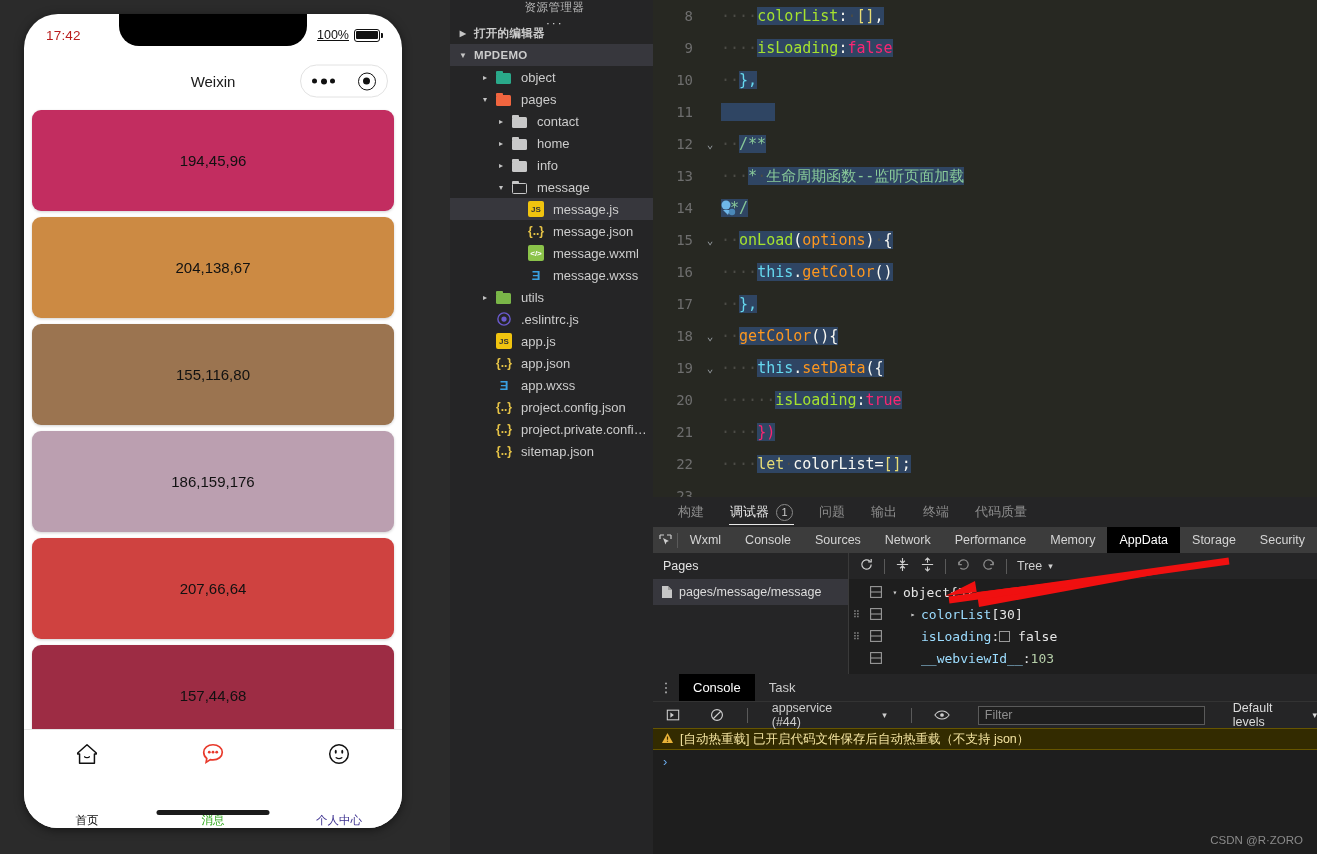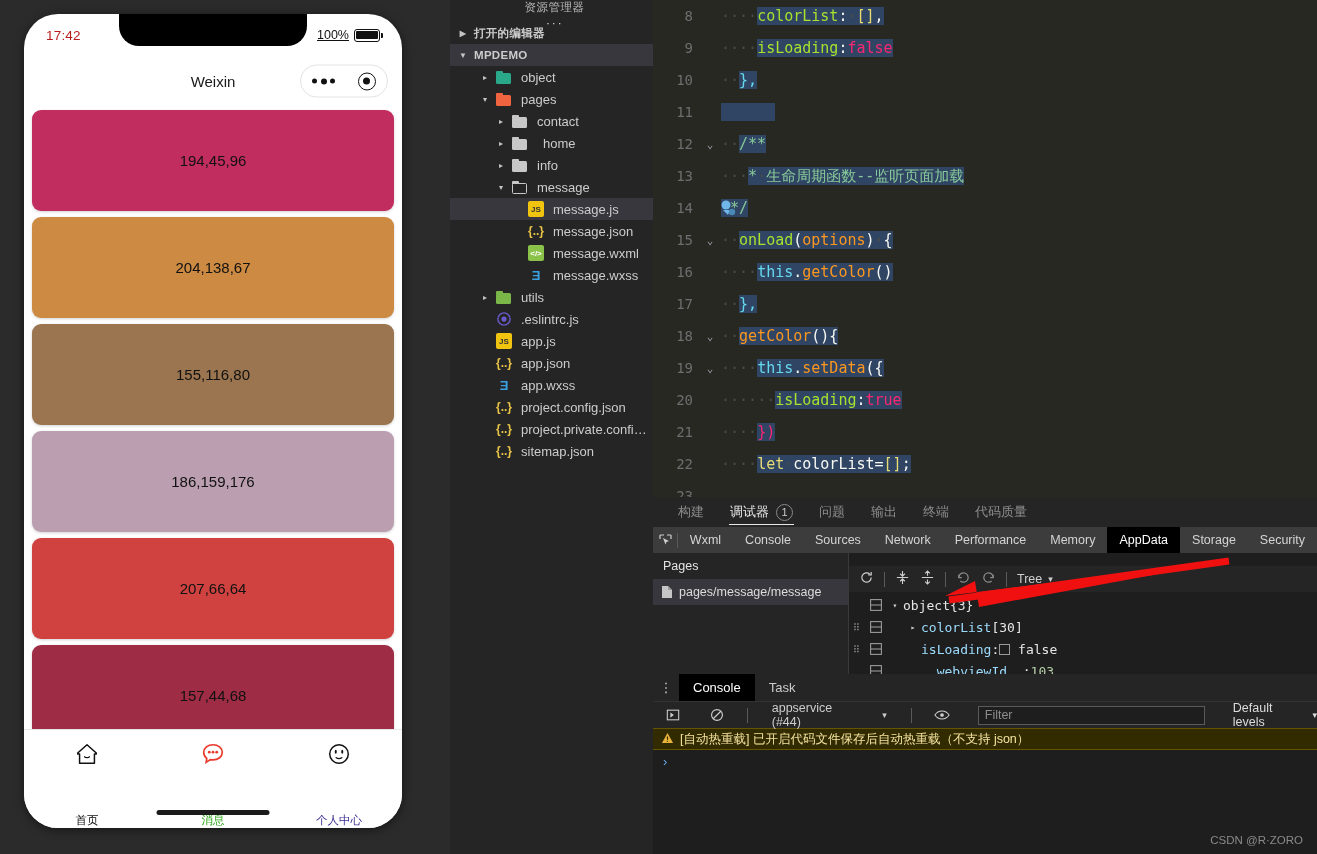--- a/index.html
+++ b/index.html
@@ -107,21 +107,21 @@
   .pt { padding:0 12px; height:26px; display:flex; align-items:center; color:#d4d4d4; }
   .pt.active { background:#000; color:#fff; }
 
   .appdata { height:128px; display:flex; background:#252526; }
   .pages-col { width:196px; flex:0 0 196px; background:#252526; border-right:1px solid #3a3a3a; }
   .pages-hd { height:26px; display:flex; align-items:center; padding-left:10px; font-size:12.5px; color:#e4e4e4; }
   .page-item { height:26px; display:flex; align-items:center; gap:6px; padding-left:8px;
                background:#37373d; font-size:12.5px; color:#dcdcdc; }
   .tree-col { flex:1; background:#1e1e1e; position:relative; }
   .tree-toolbar { height:26px; background:#252526; display:flex; align-items:center; gap:10px;
-                  padding:0 10px; color:#cfcfcf; font-size:12.5px;margin-top:13px; }
+                  padding:0 10px; color:#cfcfcf; font-size:12.5px; }
   .tree-rows { font-family:"DejaVu Sans Mono", monospace; font-size:13px; padding-top:2px; }
   .trow { height:22px; display:flex; align-items:center; gap:0; }
   .grip { width:16px; flex:0 0 16px; color:#8a8a8a; font-size:10px; letter-spacing:1px; line-height:7px; text-align:center;}
   .boxic { width:22px; flex:0 0 22px; display:flex; align-items:center; justify-content:center; }
   .arr { width:16px; flex:0 0 16px; text-align:center; color:#cfcfcf; font-size:8px; }
   .t-key { color:#9cdcfe; }
   .t-plain { color:#e6e6e6; }
   .t-num { color:#b5cea8; }
   .chk { width:11px; height:11px; border:1px solid #9a9a9a; display:inline-block; vertical-align:-1px; }
 
@@ -278,21 +278,21 @@
           </span>
           <span class="fname" style="margin-left:5px;">contact</span>
         </div>
         <div class="row">
           <span style="display:inline-block;width:40px;flex:0 0 40px;"></span>
           <span class="tw">▸</span>
           <span class="folder">
             <b style="background:#c8c8c8"></b>
             <i style="background:#c8c8c8"></i>
           </span>
-          <span class="fname" style="margin-left:11px;">home</span>
+          <span class="fname" style="margin-left:5px;">home</span>
         </div>
         <div class="row">
           <span style="display:inline-block;width:40px;flex:0 0 40px;"></span>
           <span class="tw">▸</span>
           <span class="folder">
             <b style="background:#c8c8c8"></b>
             <i style="background:#c8c8c8"></i>
           </span>
           <span class="fname" style="margin-left:5px;">info</span>
         </div>

